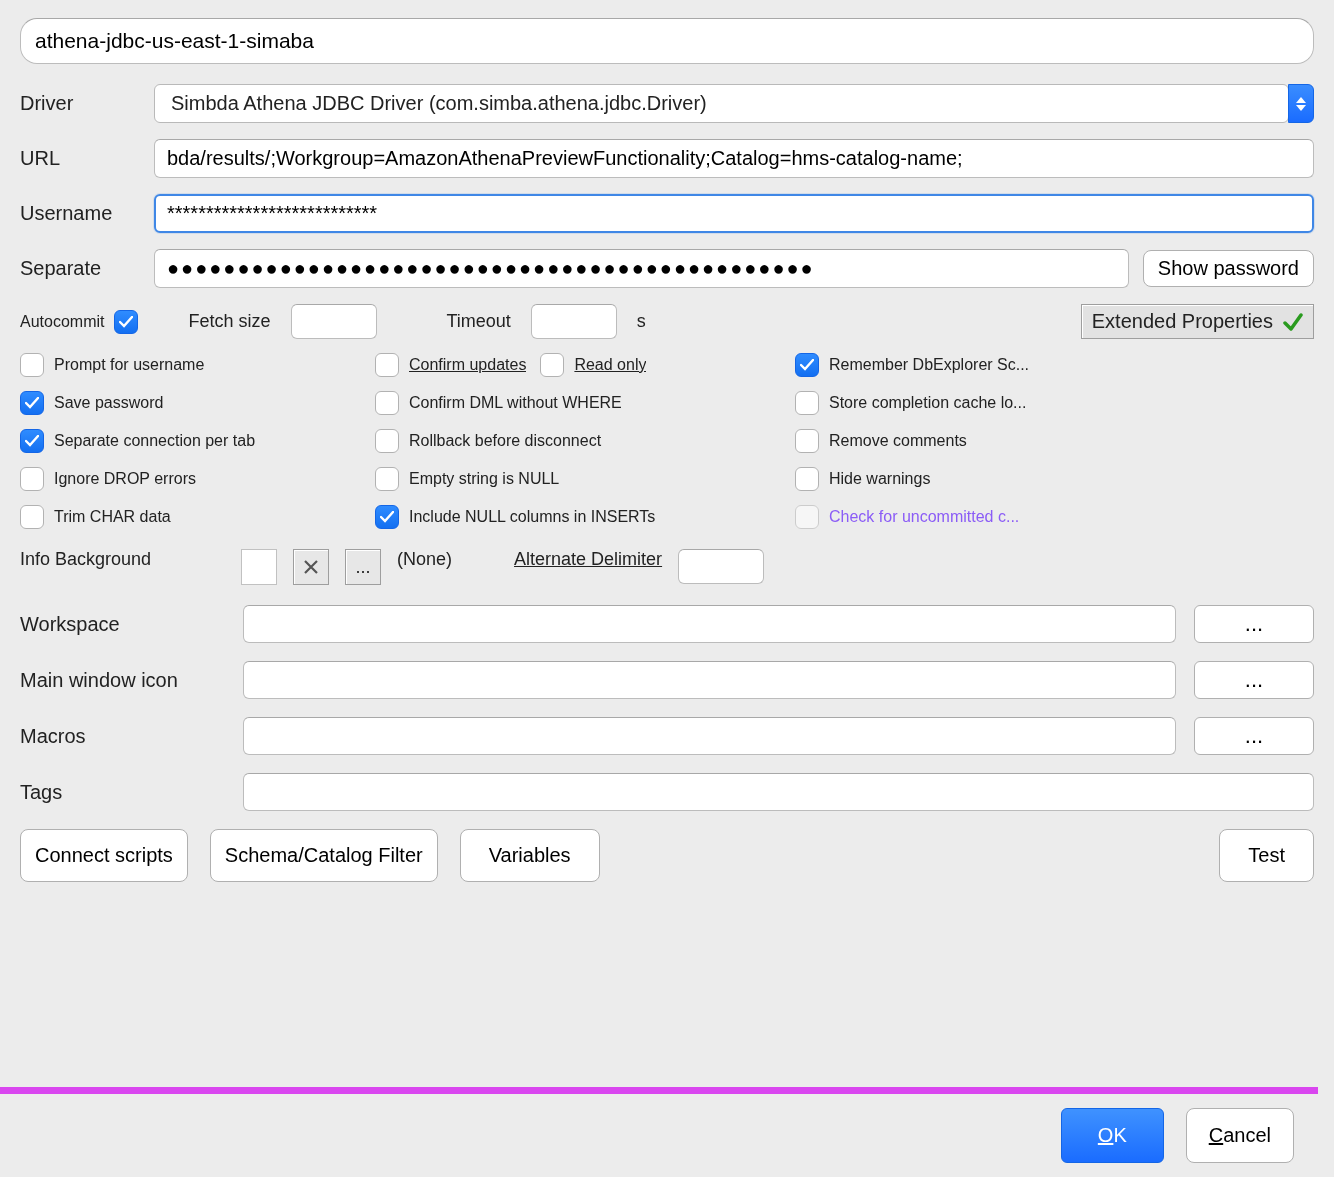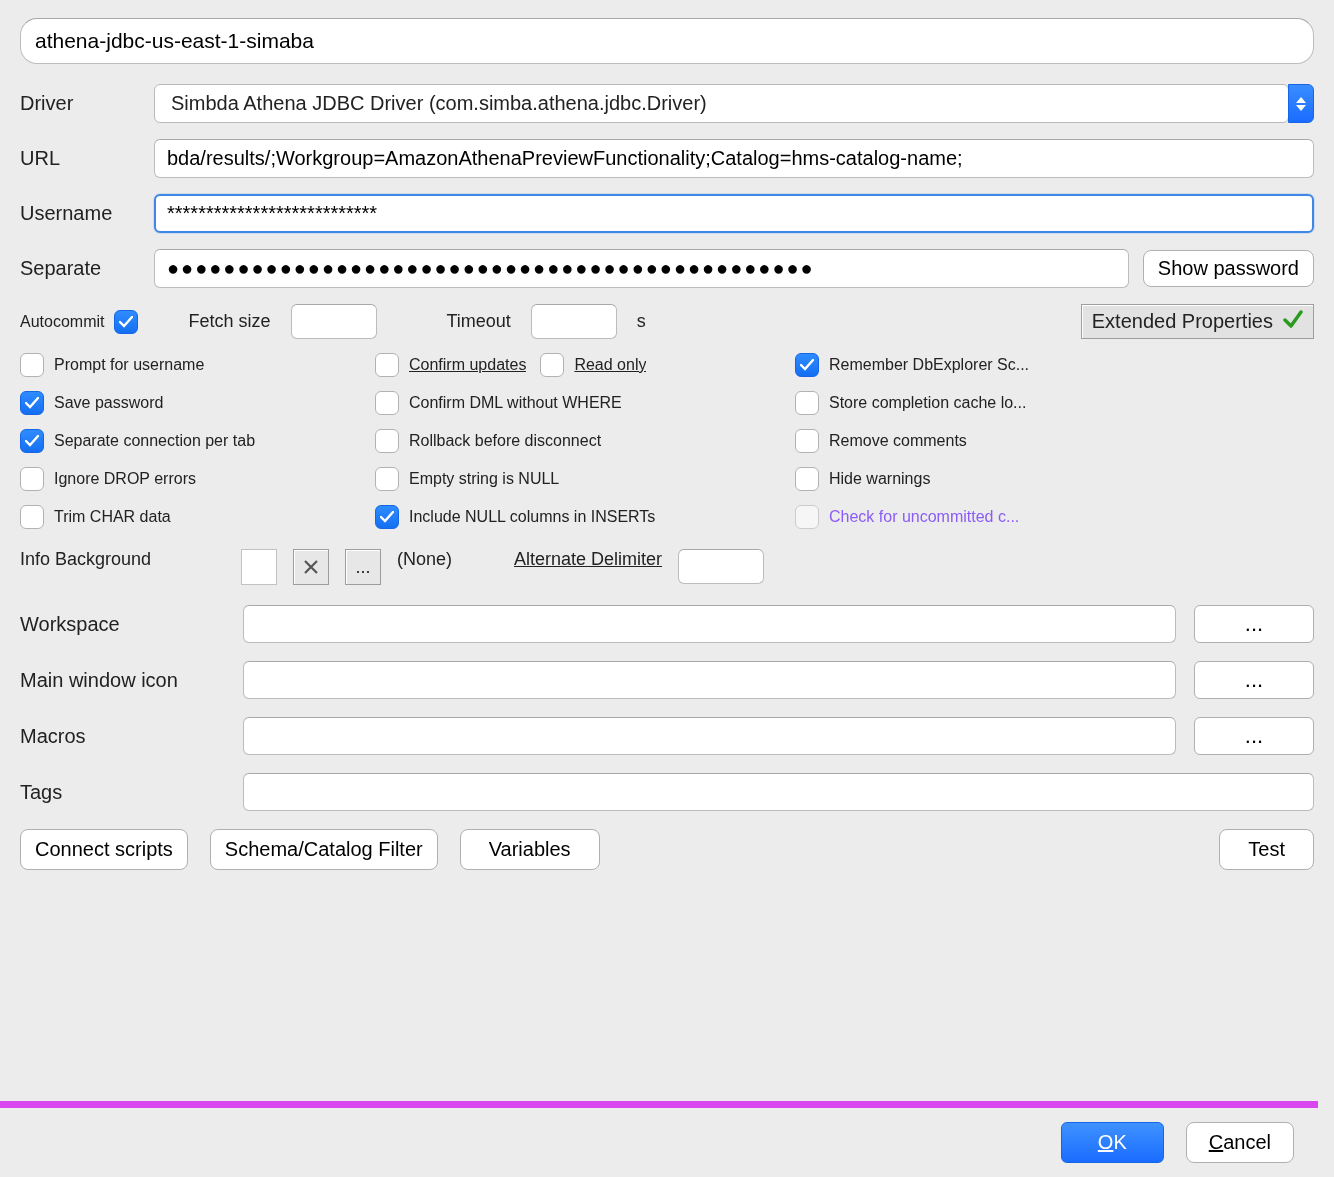--- a/index.html
+++ b/index.html
@@ -90,21 +90,21 @@
 .btn {
   border: 1px solid #b0b0b0;
   border-radius: 8px;
   background: #fff;
   padding: 6px 14px;
   font-size: 20px;
   cursor: pointer;
 }
 .ext-btn {
   display: flex;
-  align-items: flex-start;
+  align-items: center;
   gap: 10px;
   border: 1px solid #9e9e9e;
   background: #e2e2e2;
   padding: 5px 10px;
   font-size: 20px;
   box-shadow: inset 1px 1px 0 #fff;
 }
 .checkbox {
   display: inline-flex;
   align-items: center;
@@ -402,21 +402,21 @@
   <div class="path-row">
     <div class="path-label">Tags</div>
     <input class="path-input" value="" style="">
   </div>
 
   <div class="bottom-buttons">
     <button class="btn">Connect scripts</button>
     <button class="btn">Schema/Catalog Filter</button>
     <button class="btn" style="padding:6px 28px">Variables</button>
     <div class="spacer"></div>
-    <button class="btn" style="padding:8px 28px">Test</button>
+    <button class="btn" style="padding:14px 28px">Test</button>
   </div>
 
 </div>
 
 <div class="footer">
   <button class="ok-btn"><span class="mnemonic">O</span>K</button>
-  <button class="btn" style="padding:8px 22px"><span class="mnemonic">C</span>ancel</button>
+  <button class="btn" style="padding:15px 22px"><span class="mnemonic">C</span>ancel</button>
 </div>
 
 </body></html>

